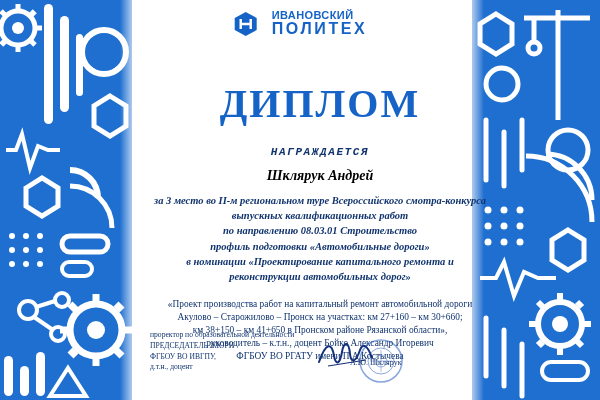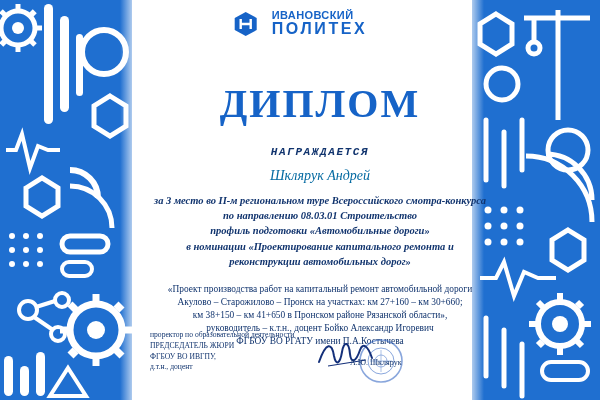--- a/index.html
+++ b/index.html
@@ -100,23 +100,23 @@
     font-size: 11px;
     font-weight: bold;
     font-style: italic;
     letter-spacing: 1.6px;
     color: #11346e;
     font-family: Liberation Mono, monospace;
   }
   .person {
     margin-top: 10px;
     font-size: 14px;
-    font-weight: normal;
+    font-weight: bold;
     font-style: italic;
-    color: #0369a1;
+    color: #000000;
   }
   .lines {
     margin-top: 9px;
     color: #11346e;
   }
   .lines .l {
     font-size: 10.5px;
     font-weight: bold;
     font-style: italic;
     line-height: 1.45;
@@ -320,20 +320,21 @@
     </span>
   </div>
 
   <div class="content">
     <div class="title">ДИПЛОМ</div>
     <div class="awarded">НАГРАЖДАЕТСЯ</div>
     <div class="person">Шкляpук Андрей</div>
 
     <div class="lines">
       <div class="l">за 3 место во II-м региональном туре Всероссийского смотра-конкурса</div>
+      <div class="l">выпускных квалификационных работ</div>
       <div class="l">по направлению 08.03.01 Строительство</div>
       <div class="l">профиль подготовки «Автомобильные дороги»</div>
       <div class="l">в номинации «Проектирование капитального ремонта и</div>
       <div class="l">реконструкции автомобильных дорог»</div>
     </div>
 
     <div class="quote">
       <div>«Проект производства работ на капитальный ремонт автомобильной дороги</div>
       <div>Акулово – Старожилово – Пронск на участках: км 27+160 – км 30+660;</div>
       <div>км 38+150 – км 41+650 в Пронском районе Рязанской области»,</div>

